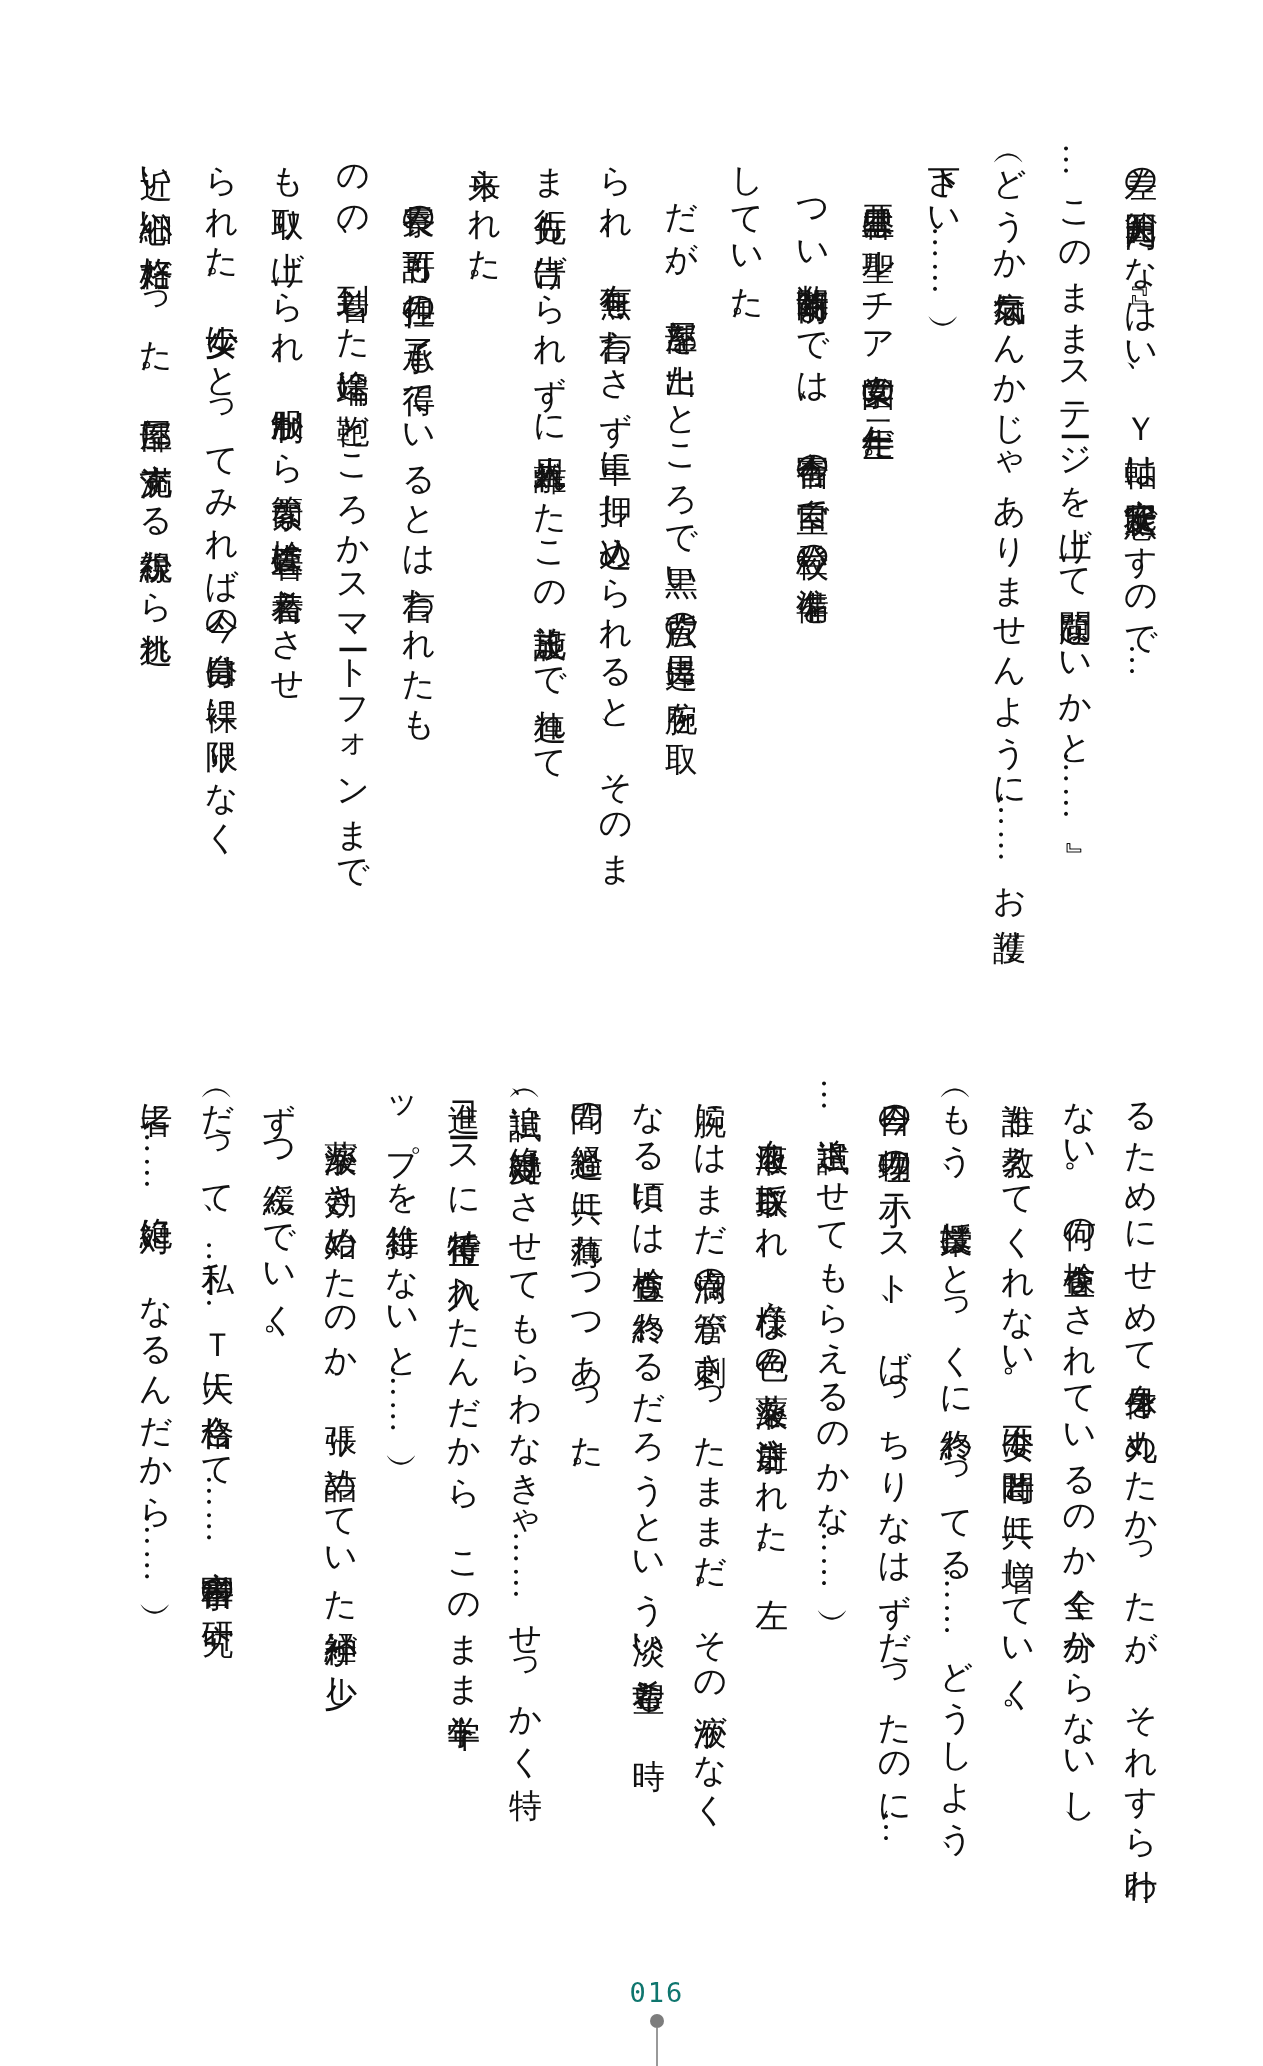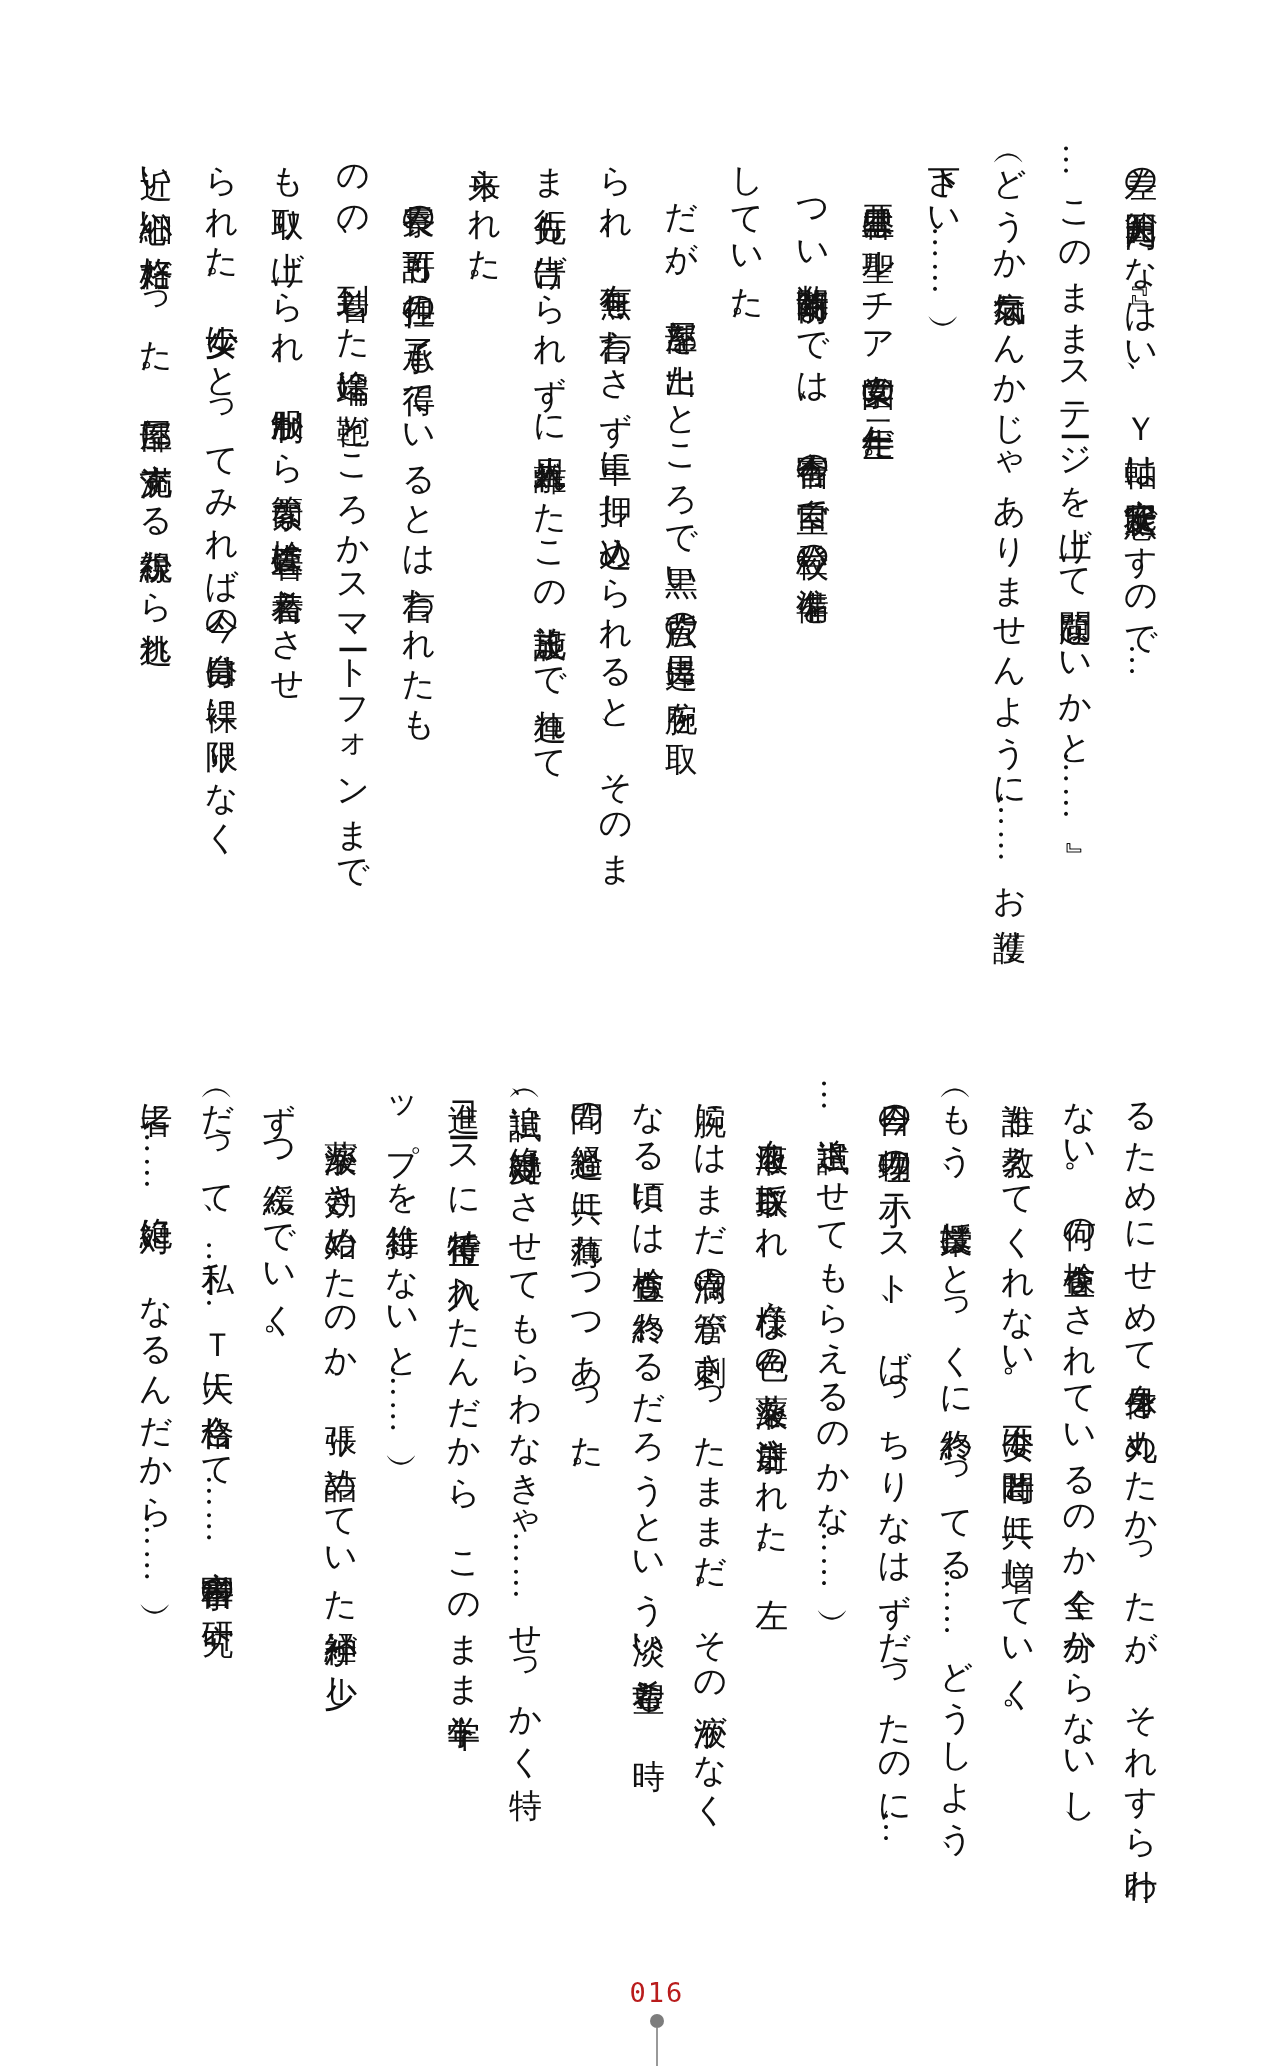--- a/index.html
+++ b/index.html
@@ -115,18 +115,18 @@
       <div class="tline" style="color: rgb(17, 17, 17);">（追試、絶対受けさせてもらわなきゃ……せっかく特</div>
       <div class="tline" style="color: rgb(17, 17, 17);">進コースに特待生で入れたんだから、このまま学年ト</div>
       <div class="tline" style="color: rgb(17, 17, 17);">ップを維持しないと……）</div>
       <div class="tline" style="color: rgb(17, 17, 17);">　薬液が効き始めたのか、張り詰めていた神経が少し</div>
       <div class="tline" style="color: rgb(17, 17, 17);">ずつ緩んでいく。</div>
       <div class="tline" style="color: rgb(17, 17, 17);">（だって、私……Ｔ大に合格して……宇宙科学の研究</div>
       <div class="tline" style="color: rgb(17, 17, 17);">者に……絶対に、なるんだから……）</div>
     </div>
 
   <div class="footer">
-    <div class="page-number" style="color: #b91c1c;">016</div>
+    <div class="page-number" style="color: #0f766e;">016</div>
     <div class="footer-dot" style="background: rgb(125, 125, 125);"></div>
     <div class="footer-line" style="background: rgb(153, 153, 153);"></div>
   </div>
 
 </div>
 
 </body></html>

